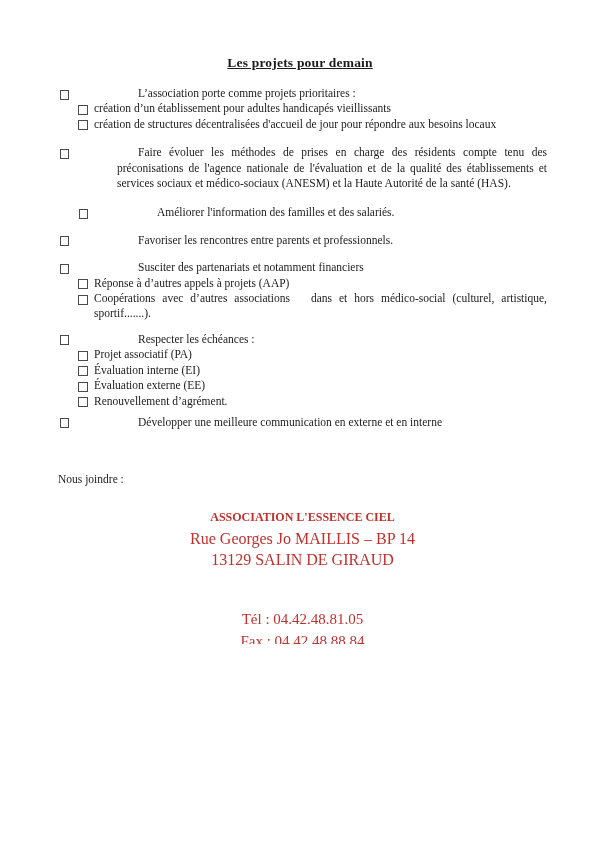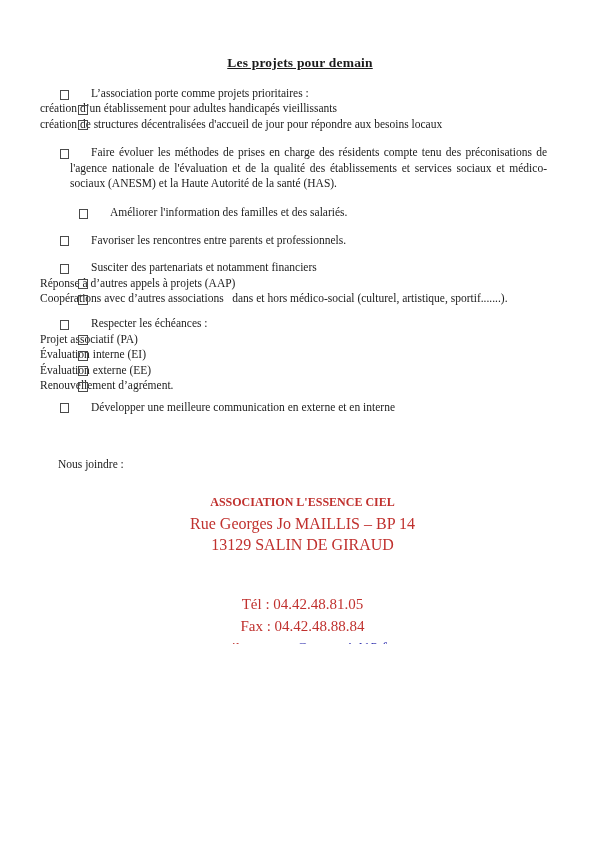--- a/index.html
+++ b/index.html
@@ -13,30 +13,30 @@
   .doc-title {
     margin:55px 0 0 0;
     text-align:center;
     font-size:13.5px;
     font-weight:bold;
     text-decoration:underline;
     letter-spacing:.2px;
   }
 
   .list { margin-top:14px; padding-right:53px; font-size:11.5px; line-height:15.4px; }
-  .item { position:relative; padding-left:70px; }
+  .item { position:relative; padding-left:117px; }
   .item .box {
     position:absolute; top:3.5px;
     width:7px; height:8px;
     border:1px solid #4a4a4a;
     background:transparent;
   }
   .l1 .box { left:60px; }
   .l1 .text { display:block; text-indent:21px; }
-  .l2 { padding-left:40px; }
+  .l2 { padding-left:94px; }
   .l2 .box { left:78px; width:8px; }
   .l2 .text { display:block; }
   .justify .text { text-align:justify; }
 
   .mt15 { margin-top:15px; } .mt13 { margin-top:13px; } .mt14 { margin-top:14px;margin-left:19px; }
   .mt12 { margin-top:12px; } .mt10 { margin-top:10px; } .mt6 { margin-top:6px; }
 
   .joindre { margin:42px 0 0 58px; font-size:11.5px; line-height:15px; }
 
   .contact { margin:20px 0 0 58px; width:489px; text-align:center; }

